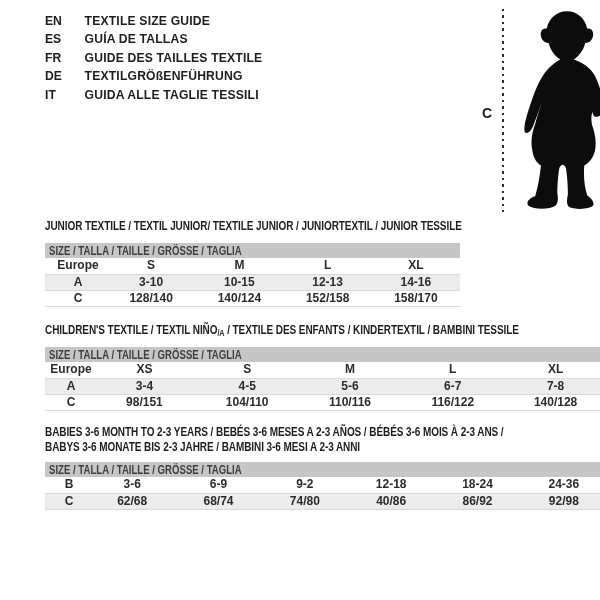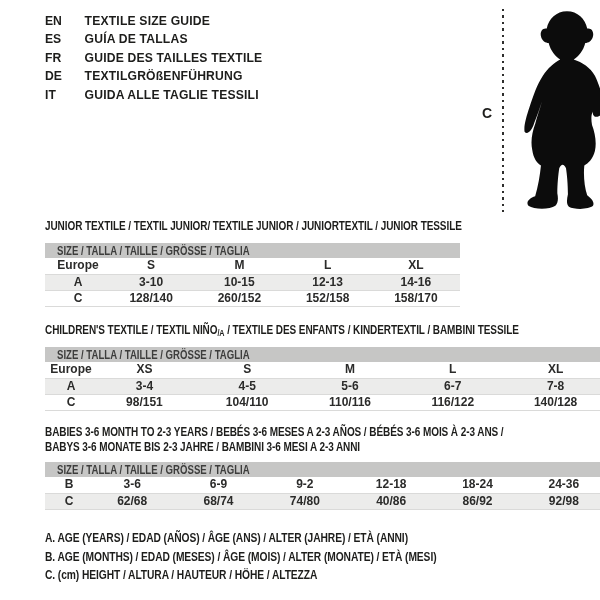--- a/index.html
+++ b/index.html
@@ -22,21 +22,21 @@
   .baby { position:absolute; left:486px; top:5px; width:106px; height:209px; }
 
   
   .sec-title { position:absolute; left:18px; font-size:12.5px; font-weight:bold;
     white-space:nowrap; transform:scaleX(0.8); transform-origin:0 50%; letter-spacing:-0.1px; }
   .sec-title .sub { font-size:9px; vertical-align:-2px; }
   .two-line { line-height:15px; }
 
   
   .tbl-wrap { position:absolute; left:18px; }
-  .band { background:#c6c6c5; height:15px; display:flex; align-items:center; padding-left:12px; }
+  .band { background:#c6c6c5; height:15px; display:flex; align-items:center; padding-left:4px; }
   .band span { font-size:12px; font-weight:bold; color:#3d3d3c; white-space:nowrap;
     transform:scaleX(0.8); transform-origin:0 50%; }
   table { width:100%; border-collapse:collapse; table-layout:fixed; }
   td { font-size:12px; font-weight:bold; color:#2b2b2a; text-align:center;
        height:16px; line-height:15px; padding:0; border-bottom:1px solid #dadad9; }
   td.rowlabel { text-align:center; padding-left:4px; }
   tr.alt { background:#ececeb; }
 
   
   .notes { position:absolute; left:18px; top:531px; }
@@ -113,21 +113,21 @@
       <tr class="alt">
         <td class="rowlabel">A</td>
         <td>3-10</td>
         <td>10-15</td>
         <td>12-13</td>
         <td>14-16</td>
       </tr>
       <tr>
         <td class="rowlabel">C</td>
         <td>128/140</td>
-        <td>260/152</td>
+        <td>140/124</td>
         <td>152/158</td>
         <td>158/170</td>
       </tr>
     </tbody>
       </table>
   </div>
 
   <div class="sec-title" style="top:323px;"><span>CHILDREN'S TEXTILE / TEXTIL NIÑO</span><span class="sub">/A</span><span> / TEXTILE DES ENFANTS / KINDERTEXTIL / BAMBINI TESSILE</span></div>
   <div class="tbl-wrap" style="top:347px; width:562px;">
     <div class="band">
@@ -205,19 +205,14 @@
         <td>68/74</td>
         <td>74/80</td>
         <td>40/86</td>
         <td>86/92</td>
         <td>92/98</td>
       </tr>
     </tbody>
       </table>
   </div>
 
-  <div class="notes">
-    <div class="note-row">A. AGE (YEARS) / EDAD (AÑOS) / ÂGE (ANS) / ALTER (JAHRE) / ETÀ (ANNI)</div>
-    <div class="note-row">B. AGE (MONTHS) / EDAD (MESES) / ÂGE (MOIS) / ALTER (MONATE) / ETÀ (MESI)</div>
-    <div class="note-row">C. (cm) HEIGHT / ALTURA / HAUTEUR / HÖHE / ALTEZZA</div>
-  </div>
 
 </div>
 
 </body></html>

